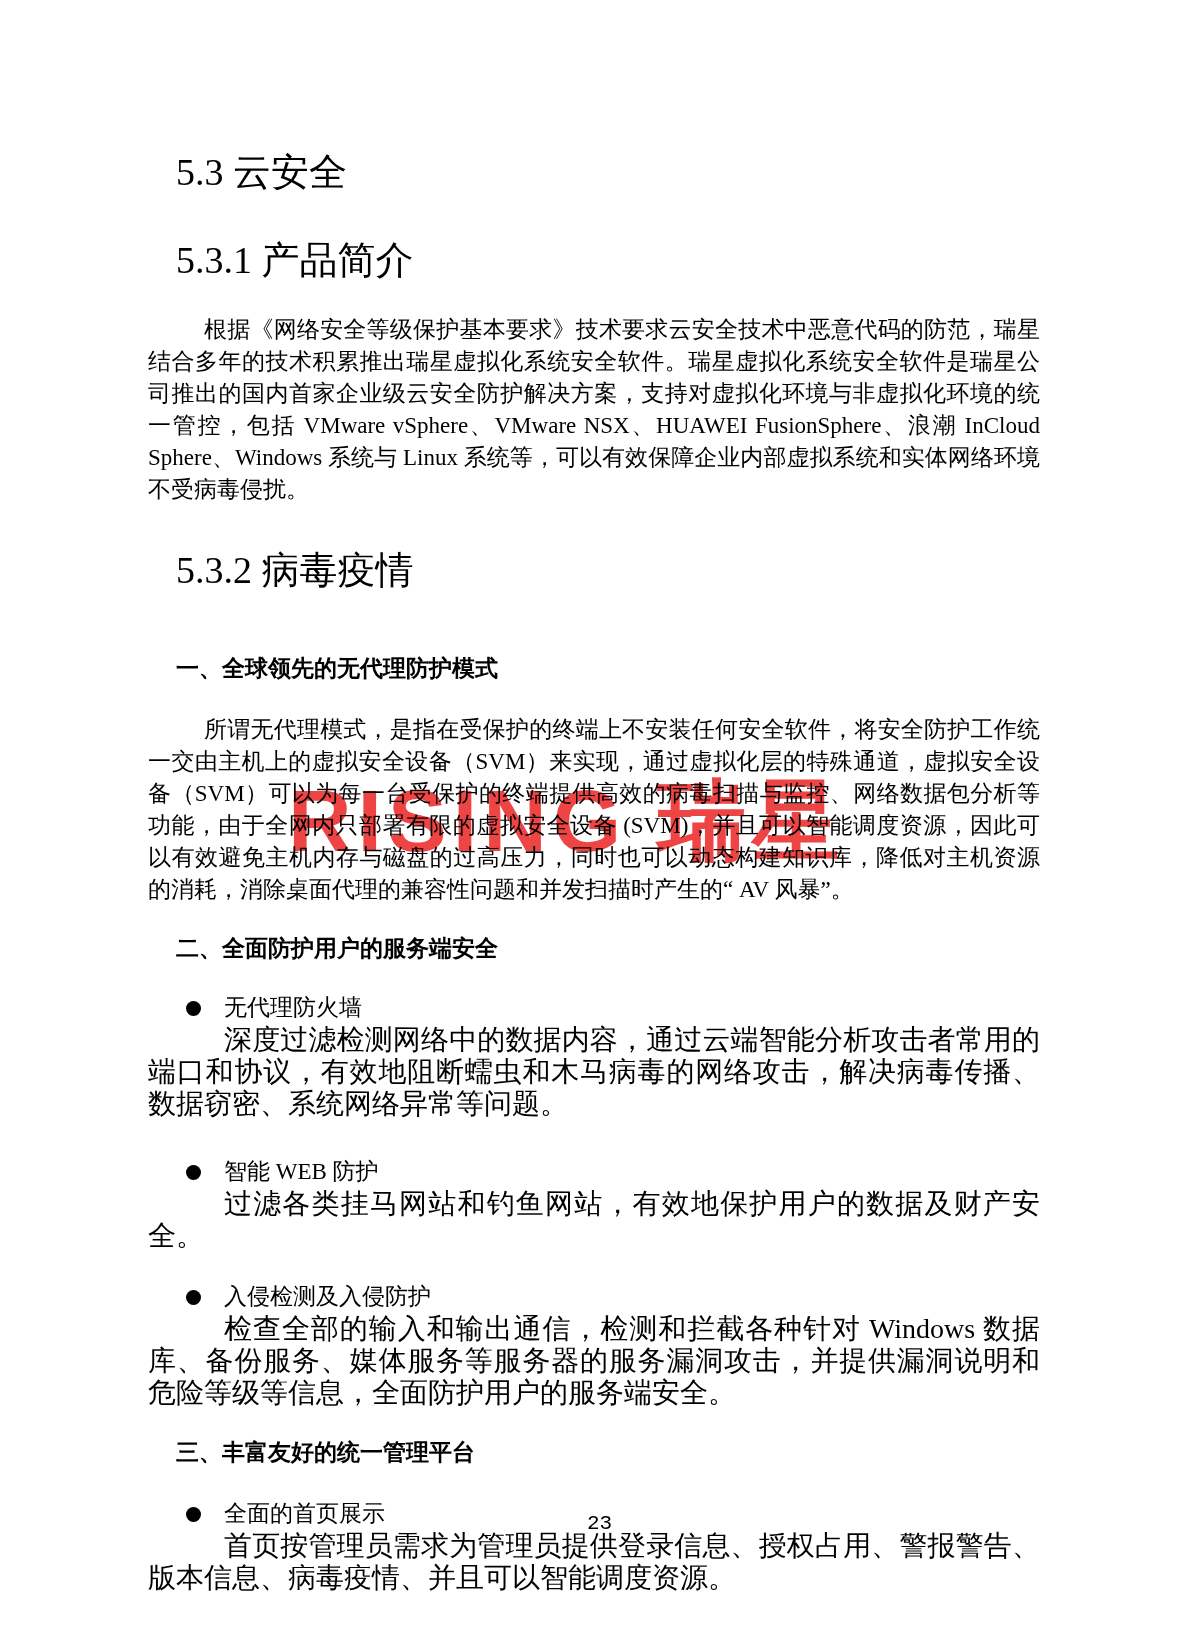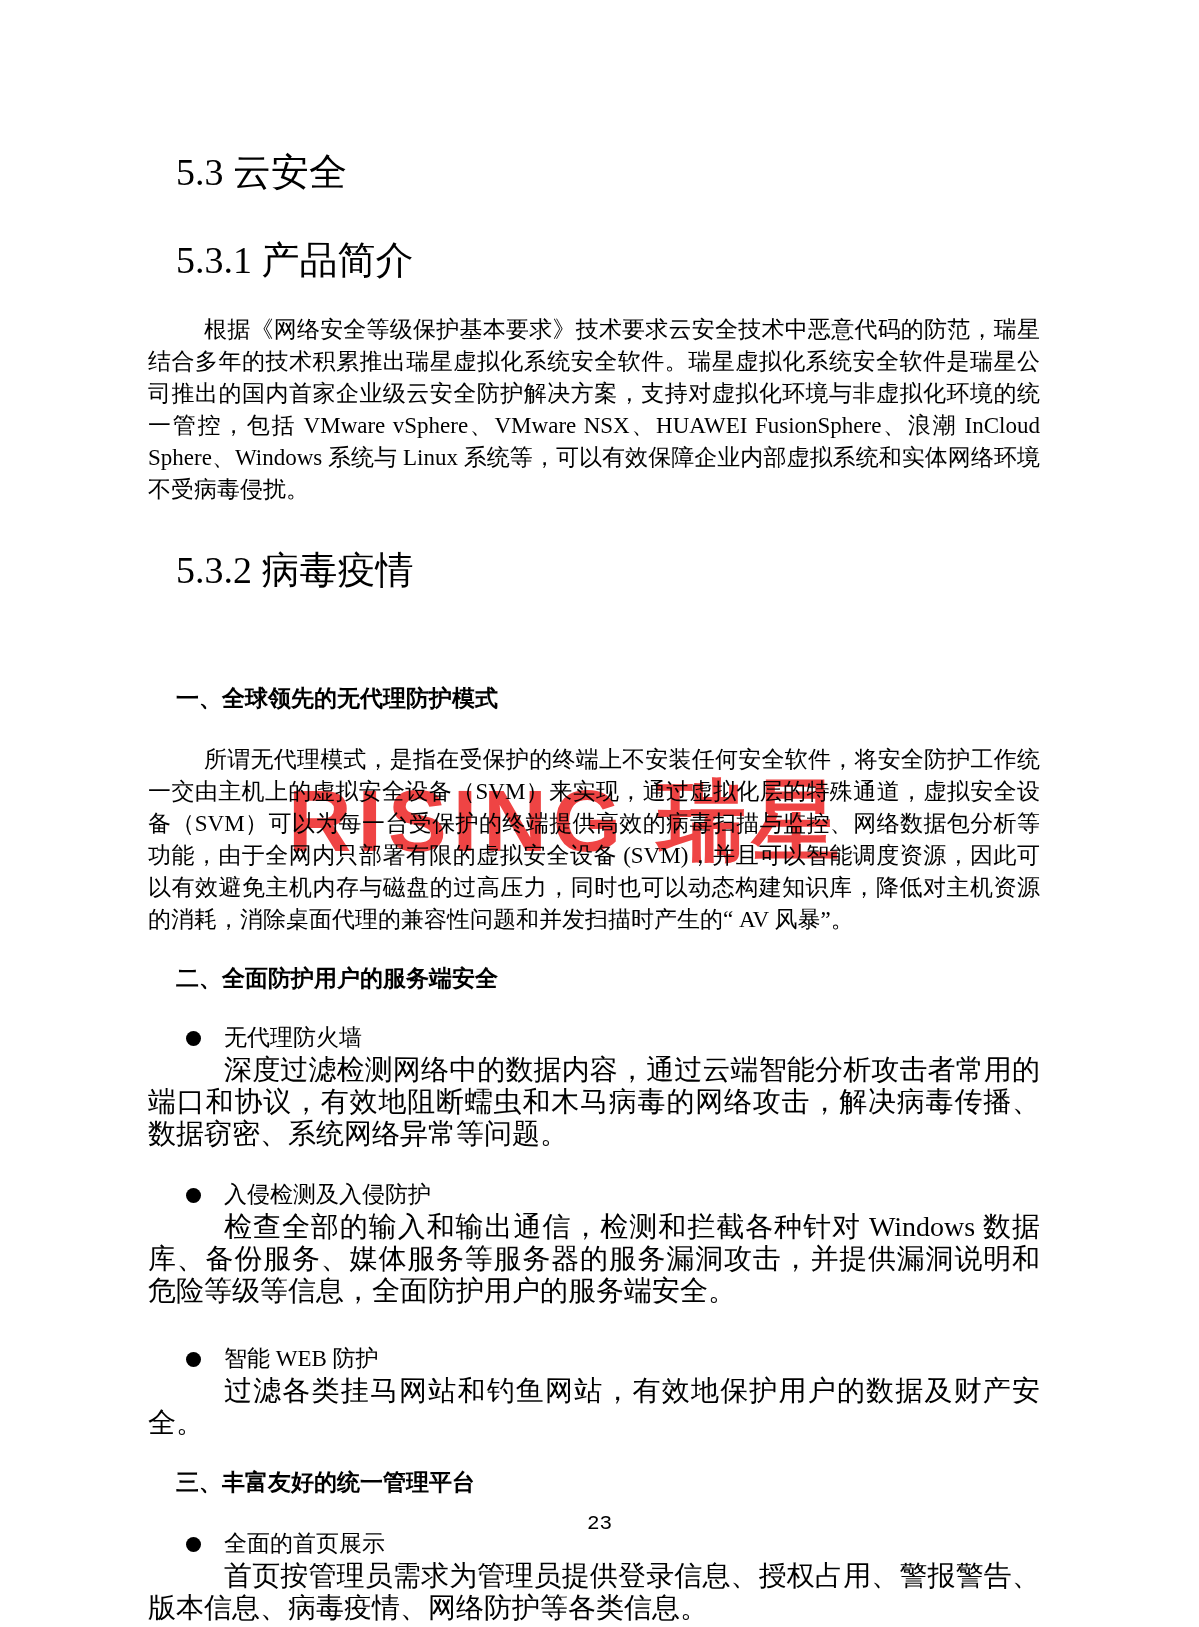--- a/index.html
+++ b/index.html
@@ -45,21 +45,21 @@
   .h2-531 { margin-top: 40px; }
   .h2-532 { margin-top: 40px; }
   .h3 {
     font-family: "Liberation Sans", "DejaVu Sans", sans-serif;
     font-weight: 700;
     font-size: 23px;
     line-height: 32px;
     margin: 0 0 0 28px;
     white-space: nowrap;
   }
-  .h3-1 { margin-top: 88px; }
+  .h3-1 { margin-top: 58px; }
   .h3-2 { margin-top: 26px; }
   .h3-3 { margin-top: 27px; }
   .body-p {
     font-size: 23px;
     line-height: 32px;
     text-align: justify;
     text-indent: 56px;
     margin: 0;
   }
   .p1 { margin-top: 30px; }
@@ -126,43 +126,43 @@
     <h3 class="h3 h3-2">二、全面防护用户的服务端安全</h3>
 
     <div class="feature feature-1">
       <div class="feature-head">
         <span class="dot"></span>
         <span>无代理防火墙</span>
       </div>
       <p class="feature-desc">深度过滤检测网络中的数据内容，通过云端智能分析攻击者常用的端口和协议，有效地阻断蠕虫和木马病毒的网络攻击，解决病毒传播、数据窃密、系统网络异常等问题。</p>
     </div>
 
+    <div class="feature feature-2">
+      <div class="feature-head">
+        <span class="dot"></span>
+        <span>智能 WEB 防护</span>
+      </div>
+      <p class="feature-desc">过滤各类挂马网站和钓鱼网站，有效地保护用户的数据及财产安全。</p>
+    </div>
+
     <div class="feature feature-3">
       <div class="feature-head">
         <span class="dot"></span>
         <span>入侵检测及入侵防护</span>
       </div>
       <p class="feature-desc">检查全部的输入和输出通信，检测和拦截各种针对 Windows 数据库、备份服务、媒体服务等服务器的服务漏洞攻击，并提供漏洞说明和危险等级等信息，全面防护用户的服务端安全。</p>
-    </div>
-
-    <div class="feature feature-2">
-      <div class="feature-head">
-        <span class="dot"></span>
-        <span>智能 WEB 防护</span>
-      </div>
-      <p class="feature-desc">过滤各类挂马网站和钓鱼网站，有效地保护用户的数据及财产安全。</p>
     </div>
 
     <h3 class="h3 h3-3">三、丰富友好的统一管理平台</h3>
 
     <div class="feature feature-4">
       <div class="feature-head">
         <span class="dot"></span>
         <span>全面的首页展示</span>
       </div>
-      <p class="feature-desc">首页按管理员需求为管理员提供登录信息、授权占用、警报警告、版本信息、病毒疫情、网络防护等各类信息。</p>
+      <p class="feature-desc">首页按管理员需求为管理员提供登录信息、授权占用、警报警告、版本信息、病毒疫情、并且可以智能调度资源。</p>
     </div>
 
   </div>
 
   <div class="footer">23</div>
 
 </div>
 
 </body></html>

